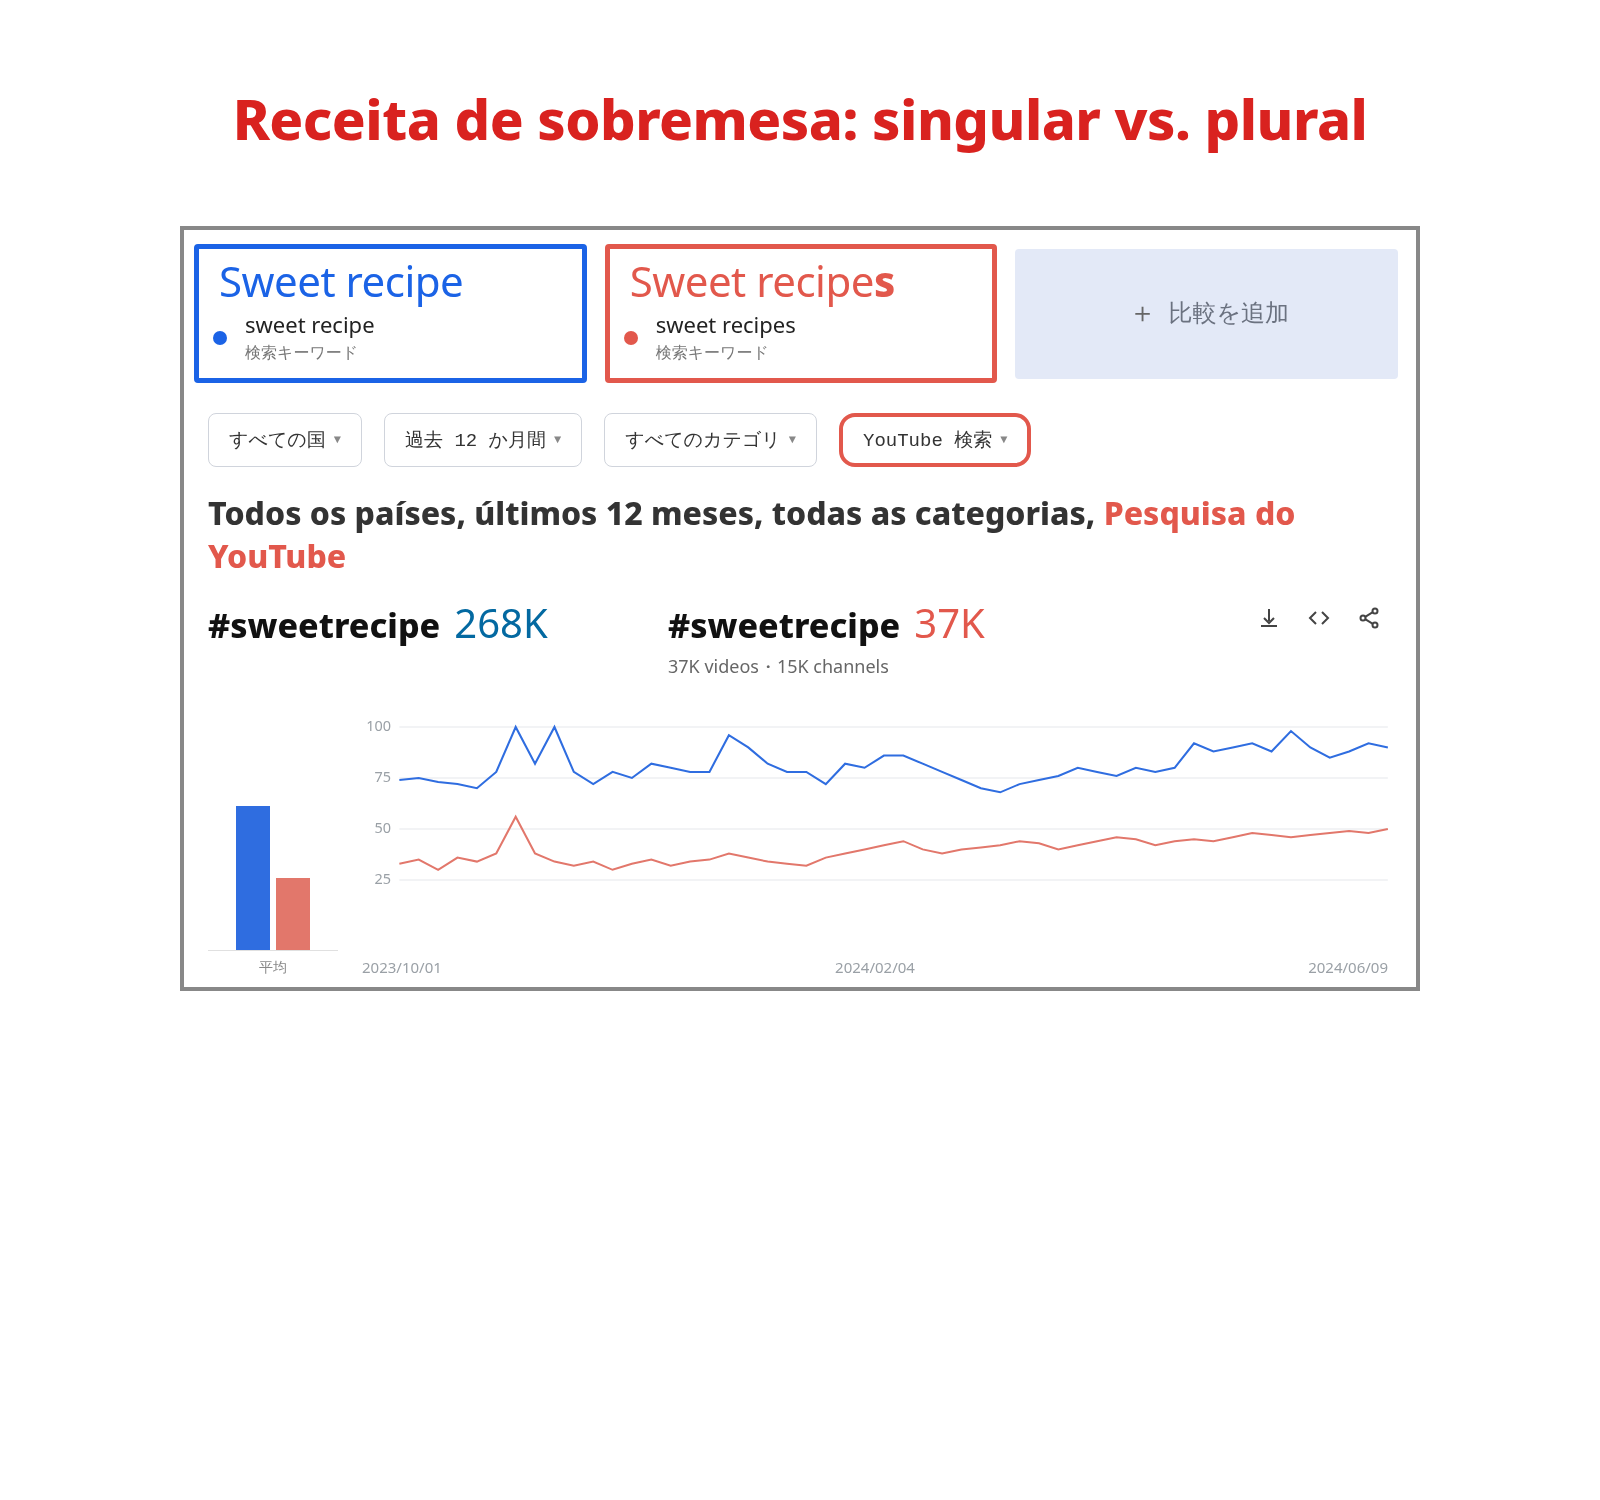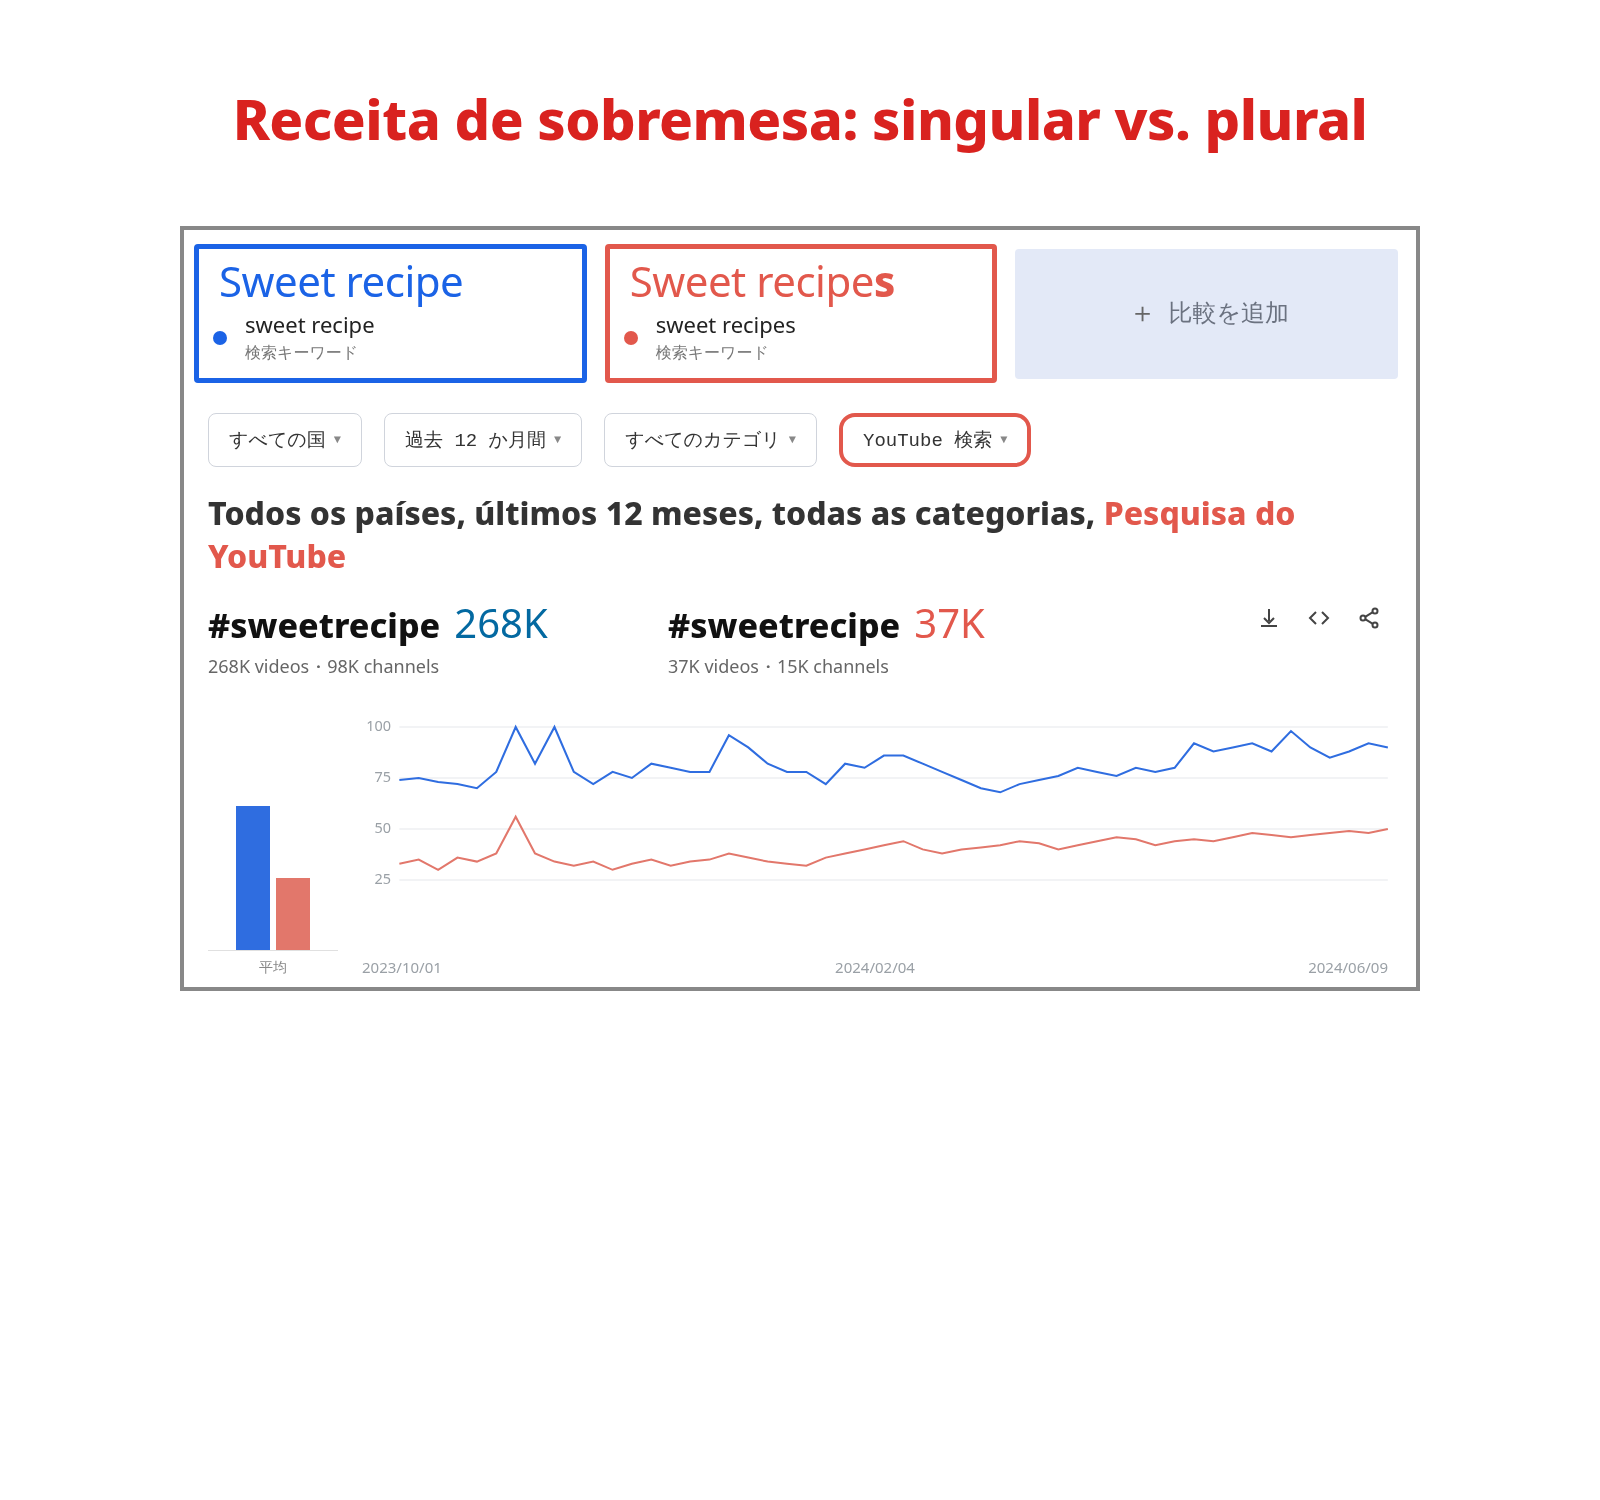--- a/index.html
+++ b/index.html
@@ -110,21 +110,20 @@
     </div>
 
     <div class="context-line">
       <span>Todos os países, últimos 12 meses, todas as categorias, </span><span class="yt">Pesquisa do YouTube</span>
     </div>
 
     <div class="hash-row">
       <div class="hash-block">
         <span class="hash-title">#sweetrecipe</span>
         <span class="hash-count blue">268K</span>
-        <div class="hash-sub">268K videos・98K channels</div>
       </div>
       <div class="hash-block">
         <span class="hash-title">#sweetrecipe</span>
         <span class="hash-count red">37K</span>
         <div class="hash-sub">37K videos・15K channels</div>
       </div>
       <div class="icon-row">
         <span class="icon">
           <svg viewBox="0 0 24 24" width="24" height="24" fill="none" stroke="#444" stroke-width="2">
               <path d="M12 3v12"></path>

